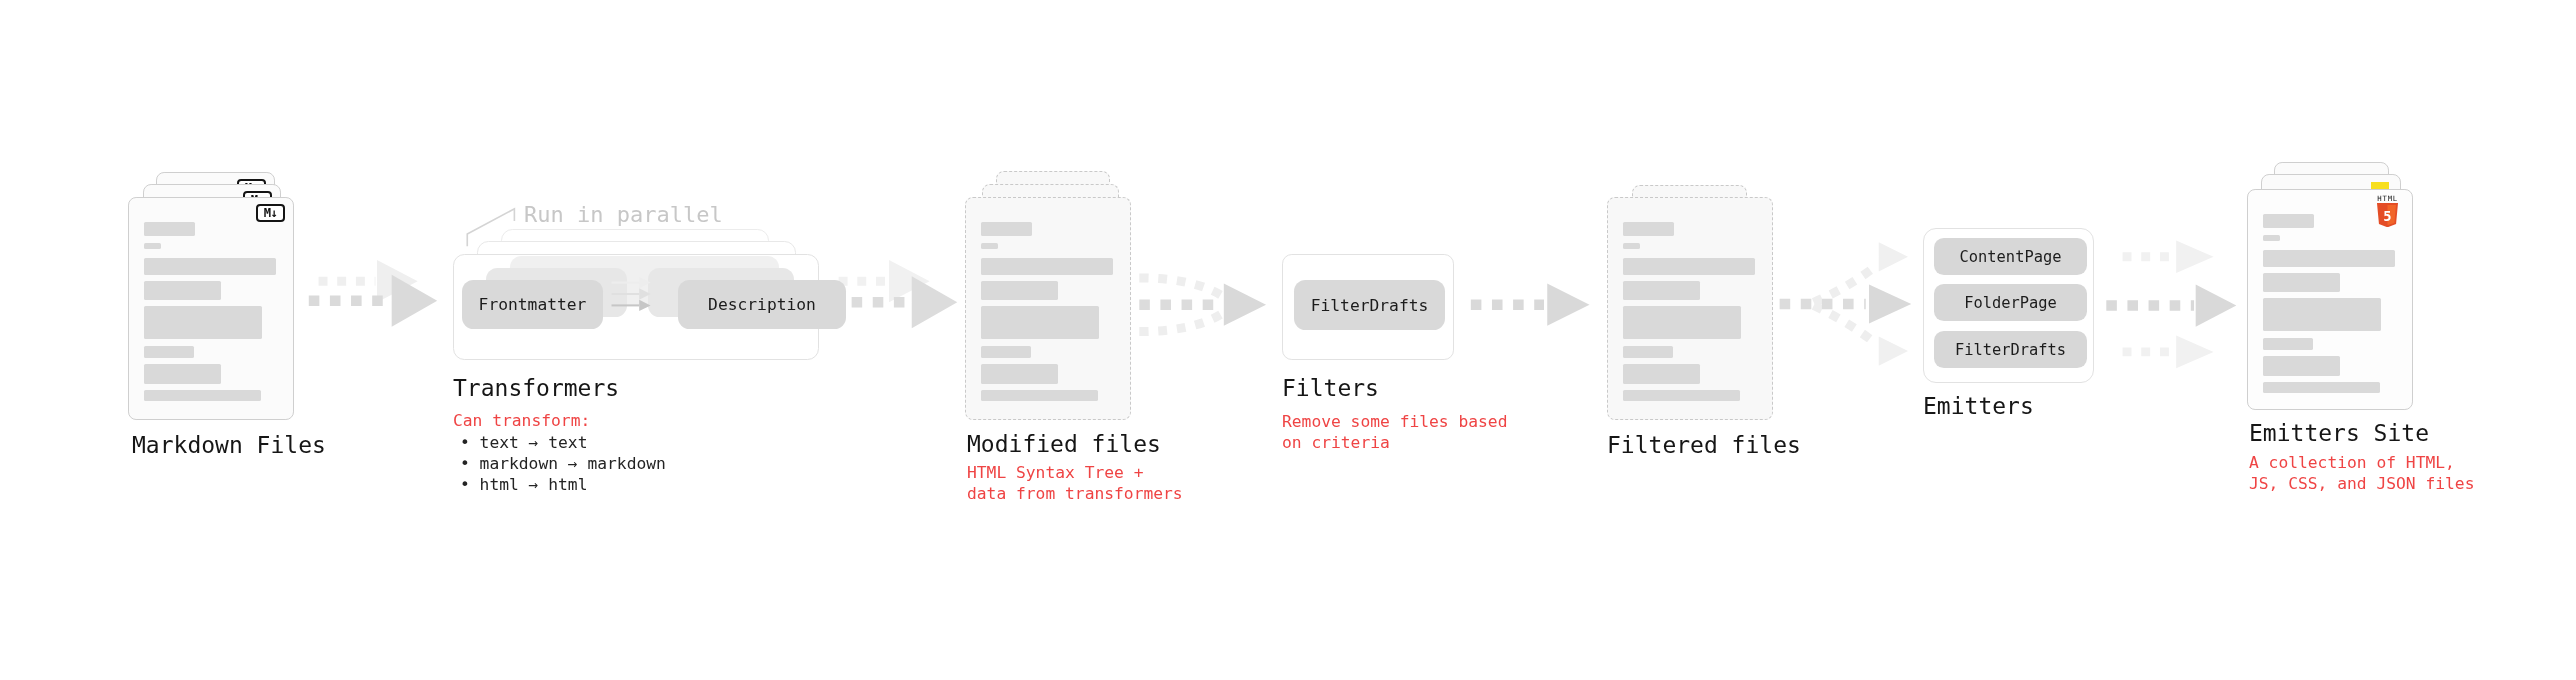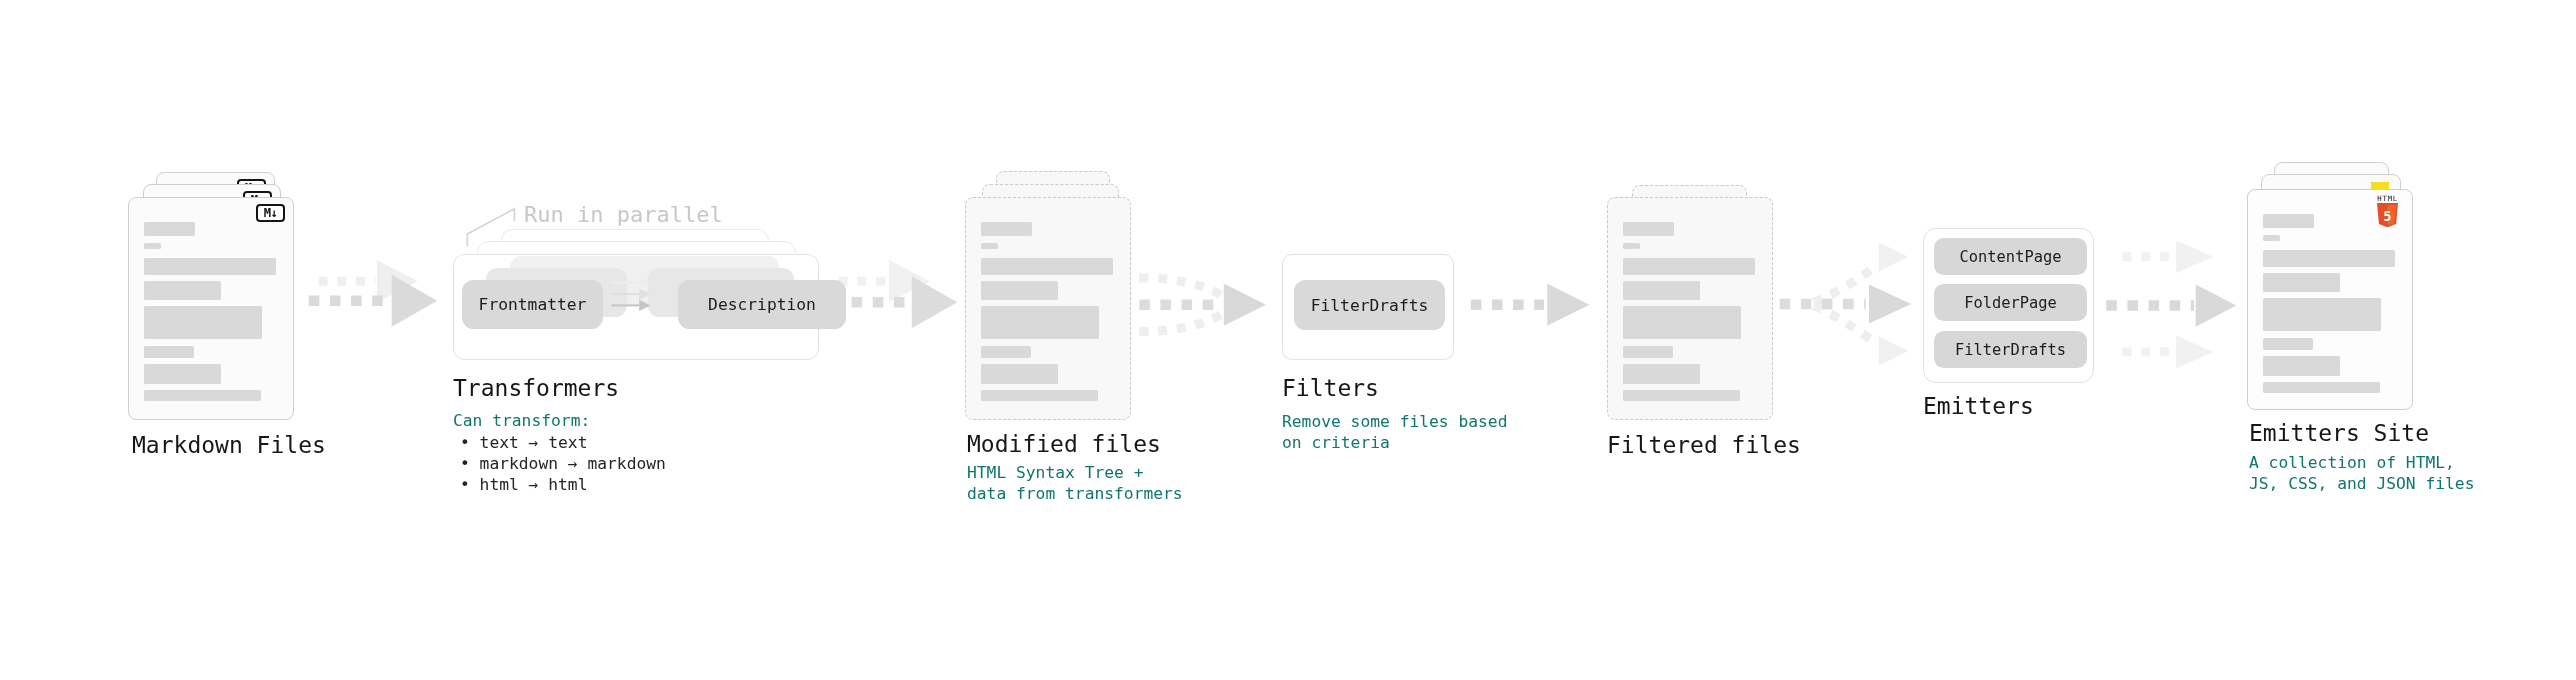--- a/index.html
+++ b/index.html
@@ -35,21 +35,21 @@
   .box{position:absolute;background:#ffffff;border:1.6px solid #e2e2e2;border-radius:11.4px;box-sizing:border-box;}
   .pill{position:absolute;background:#d9d9d9;border-radius:11.4px;
     display:flex;align-items:center;justify-content:center;
     font-size:16.3px;color:#1c1c1c;box-sizing:border-box;white-space:nowrap;}
   .pill.ghost1{background:#e7e7e7;}
   .pill.ghost2{background:#f0f0f0;}
   .pill.emitter{border-radius:9.8px;font-size:15.4px;background:#d7d7d7;}
 
   
   .title{position:absolute;font-size:23px;color:#161616;white-space:nowrap;}
-  .caption{position:absolute;font-size:16.3px;line-height:21px;color:#0f766e;white-space:pre-line;}
+  .caption{position:absolute;font-size:16.3px;line-height:21px;color:#ef4444;white-space:pre-line;}
   .bullets{position:absolute;font-size:16.3px;line-height:21px;color:#242424;white-space:pre-line;}
   .note{position:absolute;font-size:22px;color:#c7c7c7;white-space:nowrap;}
 </style>
 </head>
 <body>
 
 <div id="canvas">
 
   <svg width="2576" height="681" viewBox="0 0 3170 838">
 

